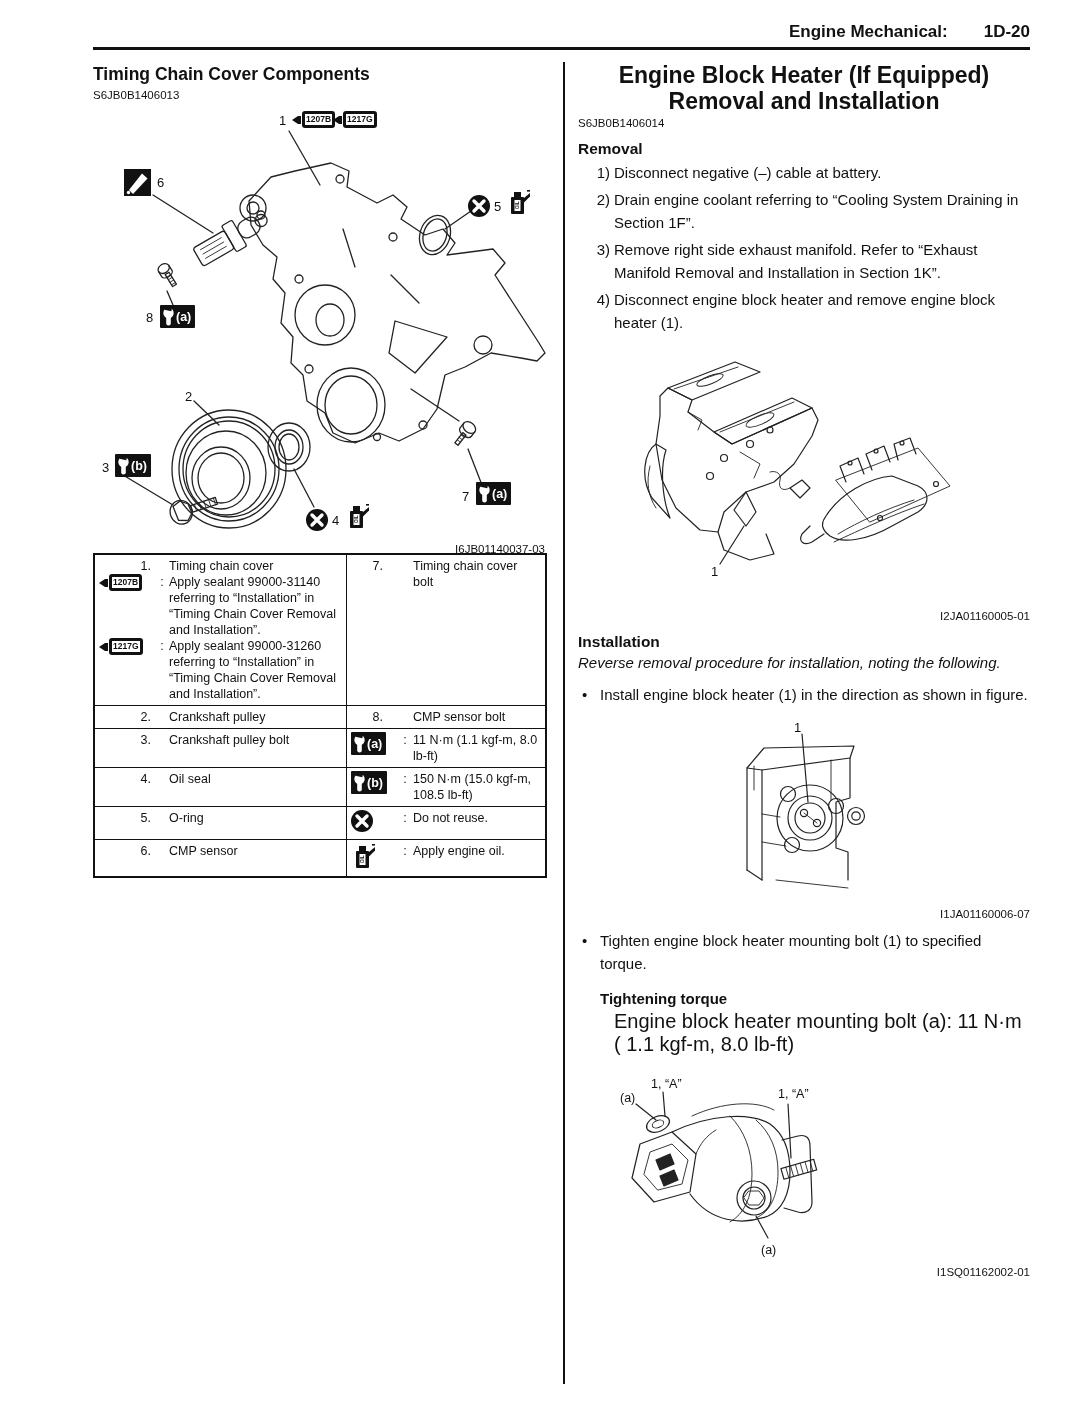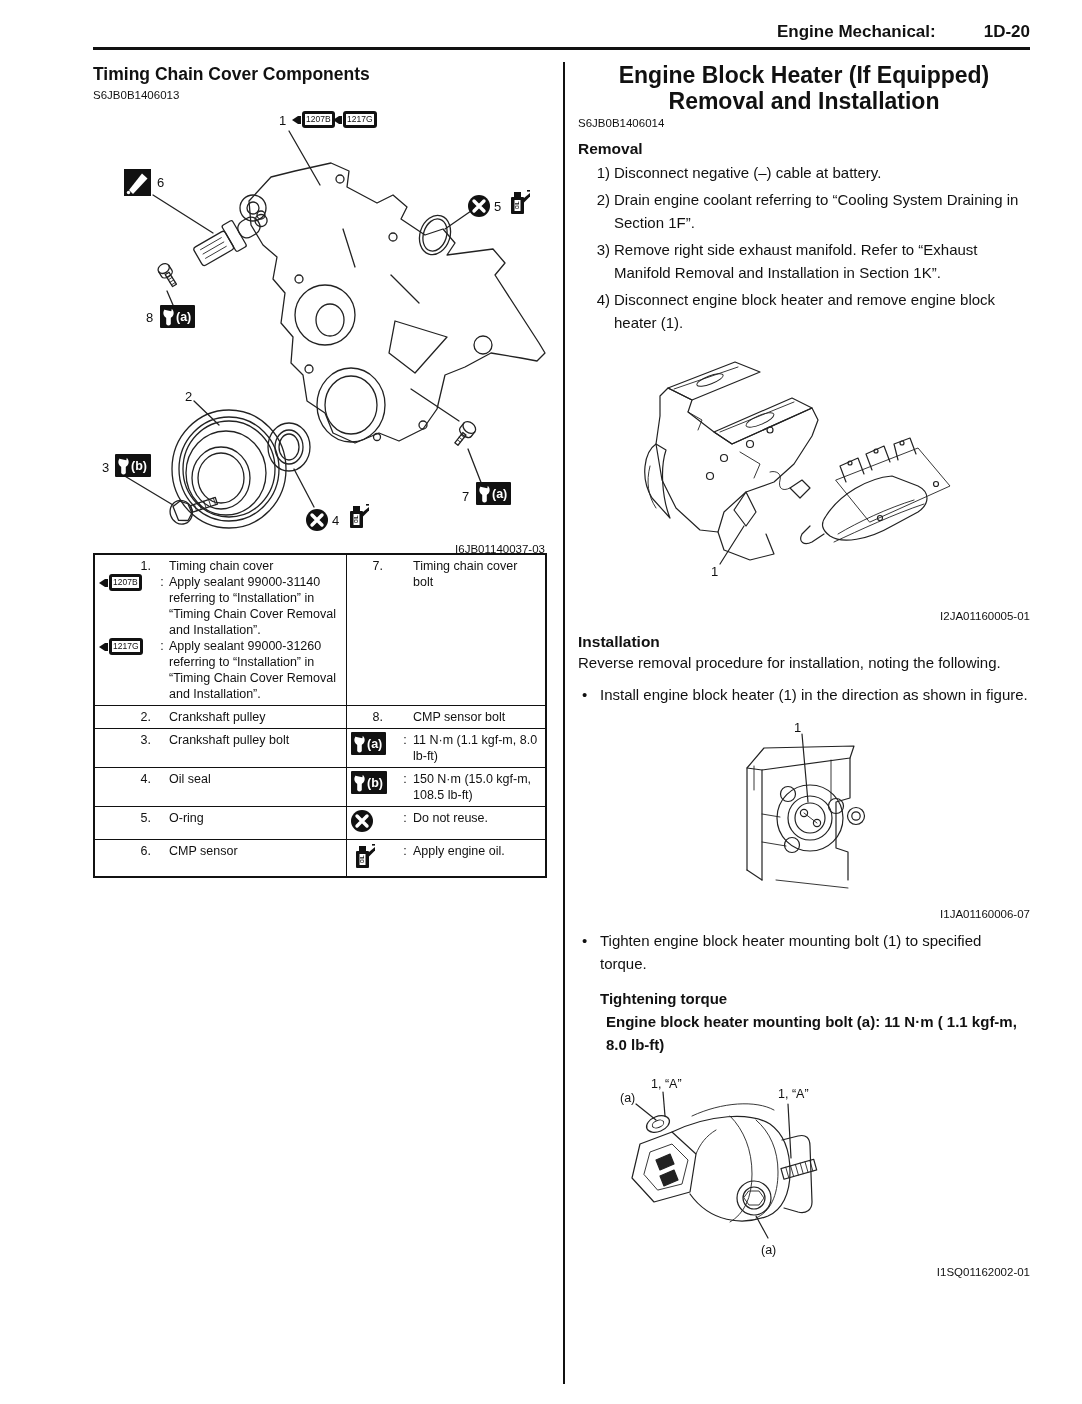--- a/index.html
+++ b/index.html
@@ -1,20 +1,20 @@
 <!DOCTYPE html>
 <html><head>
 <meta charset="utf-8">
 <style>
   html,body{margin:0;padding:0;background:#e8e8e8;}
   .page{position:relative;width:1082px;height:1404px;background:#ffffff;color:#111;
         font-family:"Liberation Sans",sans-serif;overflow:hidden;}
   
   .hdr{margin:22px 52px 0 93px;text-align:right;font-weight:bold;font-size:17px;}
-  .hdr .pg{margin-left:48px;}
+  .hdr .pg{margin-left:36px;}
   .hdr-rule{margin:5px 52px 0 93px;height:3px;background:#111;}
   
   .columns{display:flex;margin:12px 52px 0 93px;align-items:stretch;}
   .col-left{width:454px;flex:none;}
   .divider{flex:none;width:2px;background:#111;margin-left:16px;margin-right:13px;height:1322px;}
   .col-right{width:452px;flex:none;}
   .sec-title{font-size:17.5px;font-weight:bold;line-height:24px;}
   .ref-code{text-align:left;font-size:11.5px;margin-top:3px;}
   .fig-label{text-align:right;font-size:11.5px;margin-top:2px;}
   
@@ -29,44 +29,44 @@
   .wrench svg{width:13px;height:19px;}
   .wrench .wlabel{margin-left:1px;}
   .noreuse{display:inline-flex;width:22px;height:22px;}
   .oilcan{display:inline-flex;width:24px;height:26px;}
   .grease{display:inline-flex;width:27px;height:27px;}
   .seal{display:inline-flex;align-items:center;height:17px;}
   .seal-tip{width:0;height:0;border-top:4px solid transparent;border-bottom:4px solid transparent;
             border-right:6px solid #111;}
   .seal-cap{width:3px;height:8px;background:#111;margin-right:1px;}
   .seal-body{background:#111;border-radius:3px;padding:2px 3px;display:flex;align-items:center;height:13px;box-sizing:content-box;}
-  .seal-code{background:#fff;color:#111;font-size:8.5px;font-weight:normal;line-height:11px;padding:0 1px;white-space:nowrap;}
+  .seal-code{background:#fff;color:#111;font-size:8.5px;font-weight:bold;line-height:11px;padding:0 1px;white-space:nowrap;}
   
   .ttable{margin-top:6px;border:2px solid #111;font-size:12.5px;line-height:16px;}
   .trow{display:grid;grid-template-columns:251px 1fr;border-top:1.5px solid #111;}
   .trow.first{border-top:none;}
   .tcell-l{padding:3px 4px;}
   .tcell-r{border-left:1.5px solid #111;padding:3px 4px;}
   .ent{display:grid;grid-template-columns:56px 8px 1fr;column-gap:3px;align-items:start;}
   .ent .no{text-align:right;padding-right:4px;}
   .ent .ic{justify-self:start;}
   .ent .colon{text-align:center;}
   .ent2{display:grid;grid-template-columns:46px 10px 1fr;column-gap:3px;align-items:start;}
   .ent2 .no{text-align:right;padding-right:14px;}
   .ent2 .colon{text-align:center;}
   
   .r-title{font-size:23px;font-weight:bold;line-height:26px;text-align:center;}
   .sub-h{font-size:15.5px;font-weight:bold;margin-top:11px;}
   .step{display:grid;grid-template-columns:22px 1fr;column-gap:4px;font-size:15px;line-height:23px;
         margin:3px 0 4px 10px;}
   .step .sn{text-align:right;}
-  .para{font-size:15px;line-height:23px;}
+  .para{font-size:15px;line-height:23px;font-style:italic;}
   .bullet{display:grid;grid-template-columns:18px 1fr;font-size:15px;line-height:23px;margin:9px 0 0 4px;}
   .torque-h{font-weight:bold;font-size:15px;line-height:23px;margin:12px 0 0 22px;}
-  .torque-s{font-weight:bold;font-size:15px;line-height:23px;margin-left:28px;max-width:420px;}
+  .torque-s{font-weight:normal;font-size:20px;line-height:23px;margin-left:36px;max-width:420px;}
   .figwrap{position:relative;}
   .fig1{margin:12px 0 0 62px;width:400px;height:262px;}
   .fig2{margin:12px 0 0 158px;width:290px;height:188px;}
   .fig3{margin:18px 0 0 40px;width:340px;height:190px;}
   svg text{font-family:"Liberation Sans",sans-serif;fill:#111;}
 </style>
 </head>
 <body>
 
 <div class="page">

